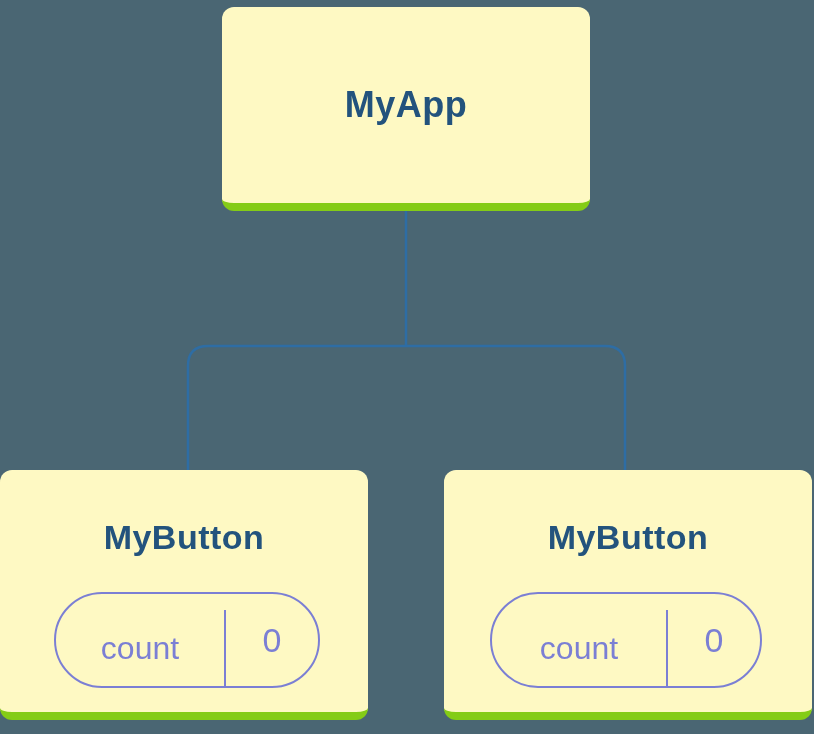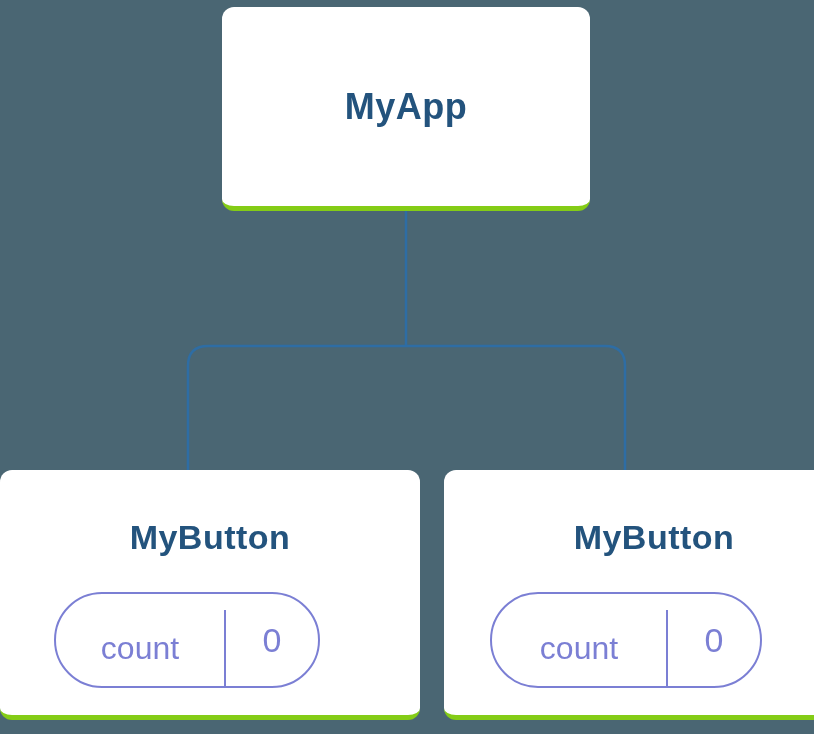--- a/index.html
+++ b/index.html
@@ -15,41 +15,41 @@
     overflow: hidden;
   }
   .connector-layer {
     position: absolute;
     top: 0; left: 0;
     width: 814px; height: 734px;
     pointer-events: none;
   }
   .node {
     position: absolute;
-    background: #ffffff;
+    background: #fef9c3;
     border-radius: 12px;
-    border-bottom: 5px solid #84cc16;
+    border-bottom: 8px solid #84cc16;
     box-sizing: border-box;
   }
   .node-root {
     left: 222px; top: 7px;
     width: 368px; height: 204px;
     display: flex;
     align-items: center;
     justify-content: center;
   }
   .node-title {
     color: #23537d;
     font-weight: bold;
     font-size: 36px;
     letter-spacing: 0.5px;
   }
   .node-child {
     top: 470px;
-    width: 420px;
+    width: 368px;
     height: 250px;
   }
   .node-child-left { left: 0px; }
   .node-child-right { left: 444px; }
   .child-title {
     position: absolute;
     top: 48px;
     left: 0;
     width: 100%;
     text-align: center;

